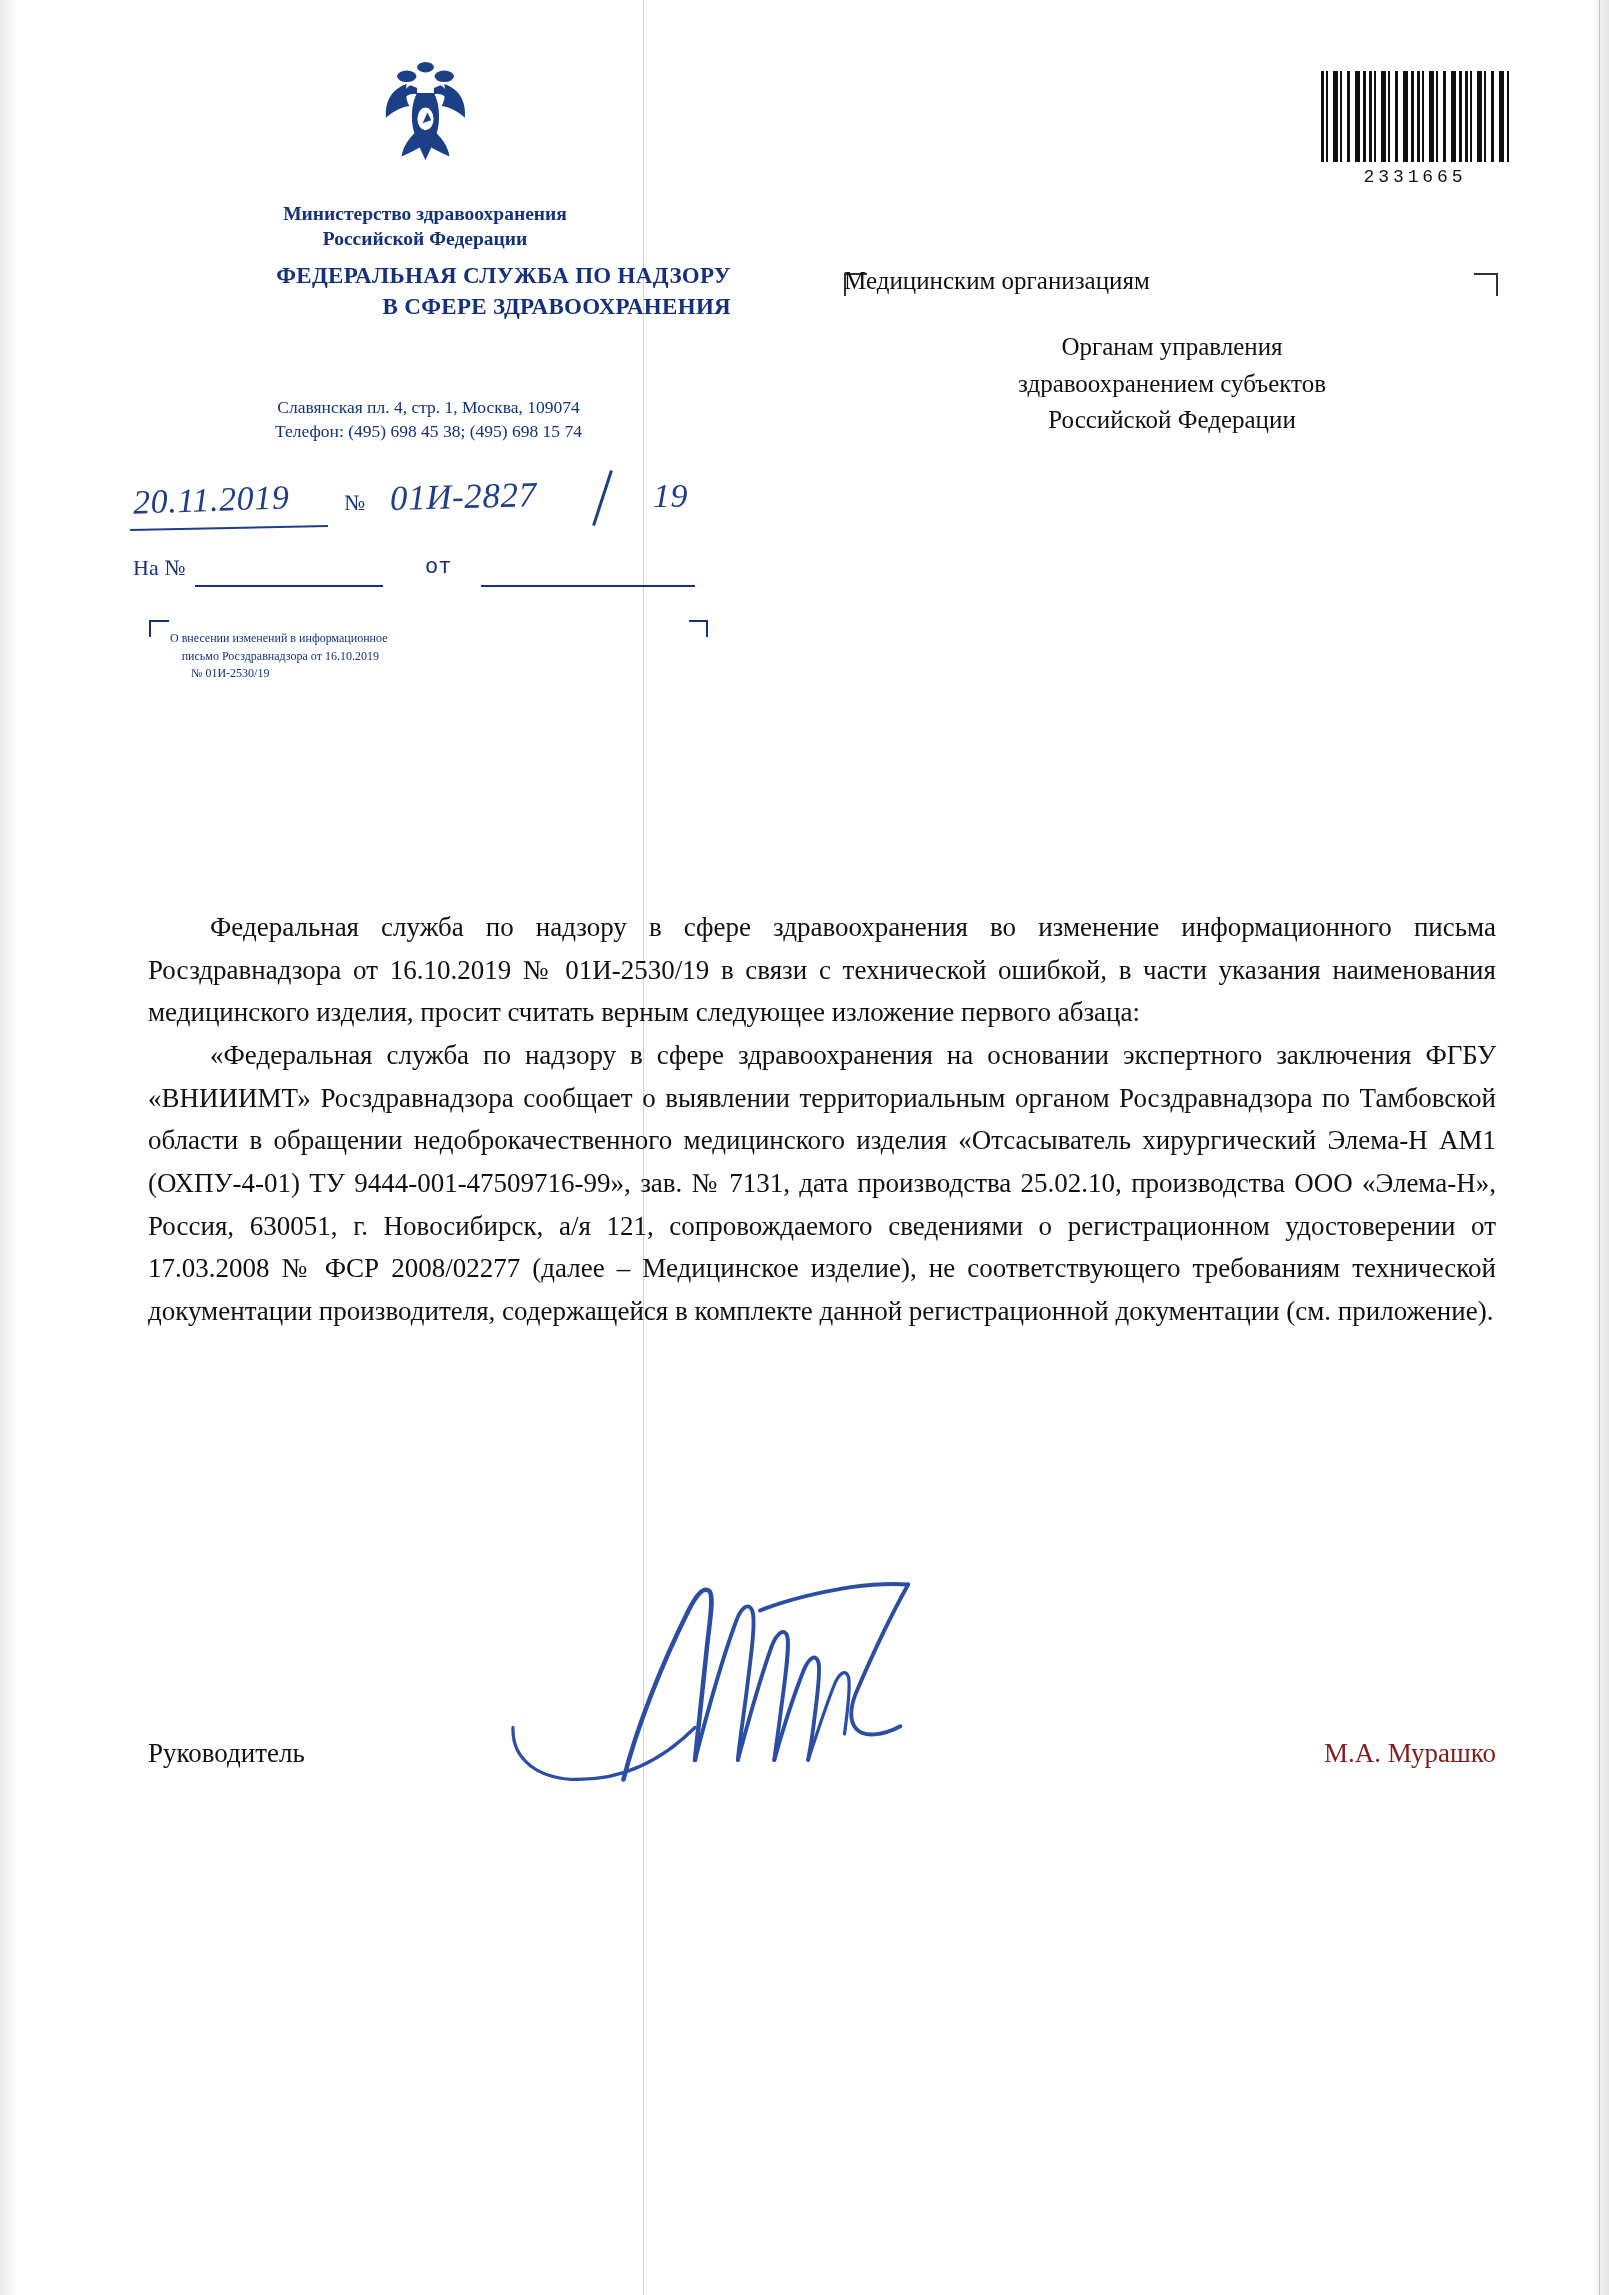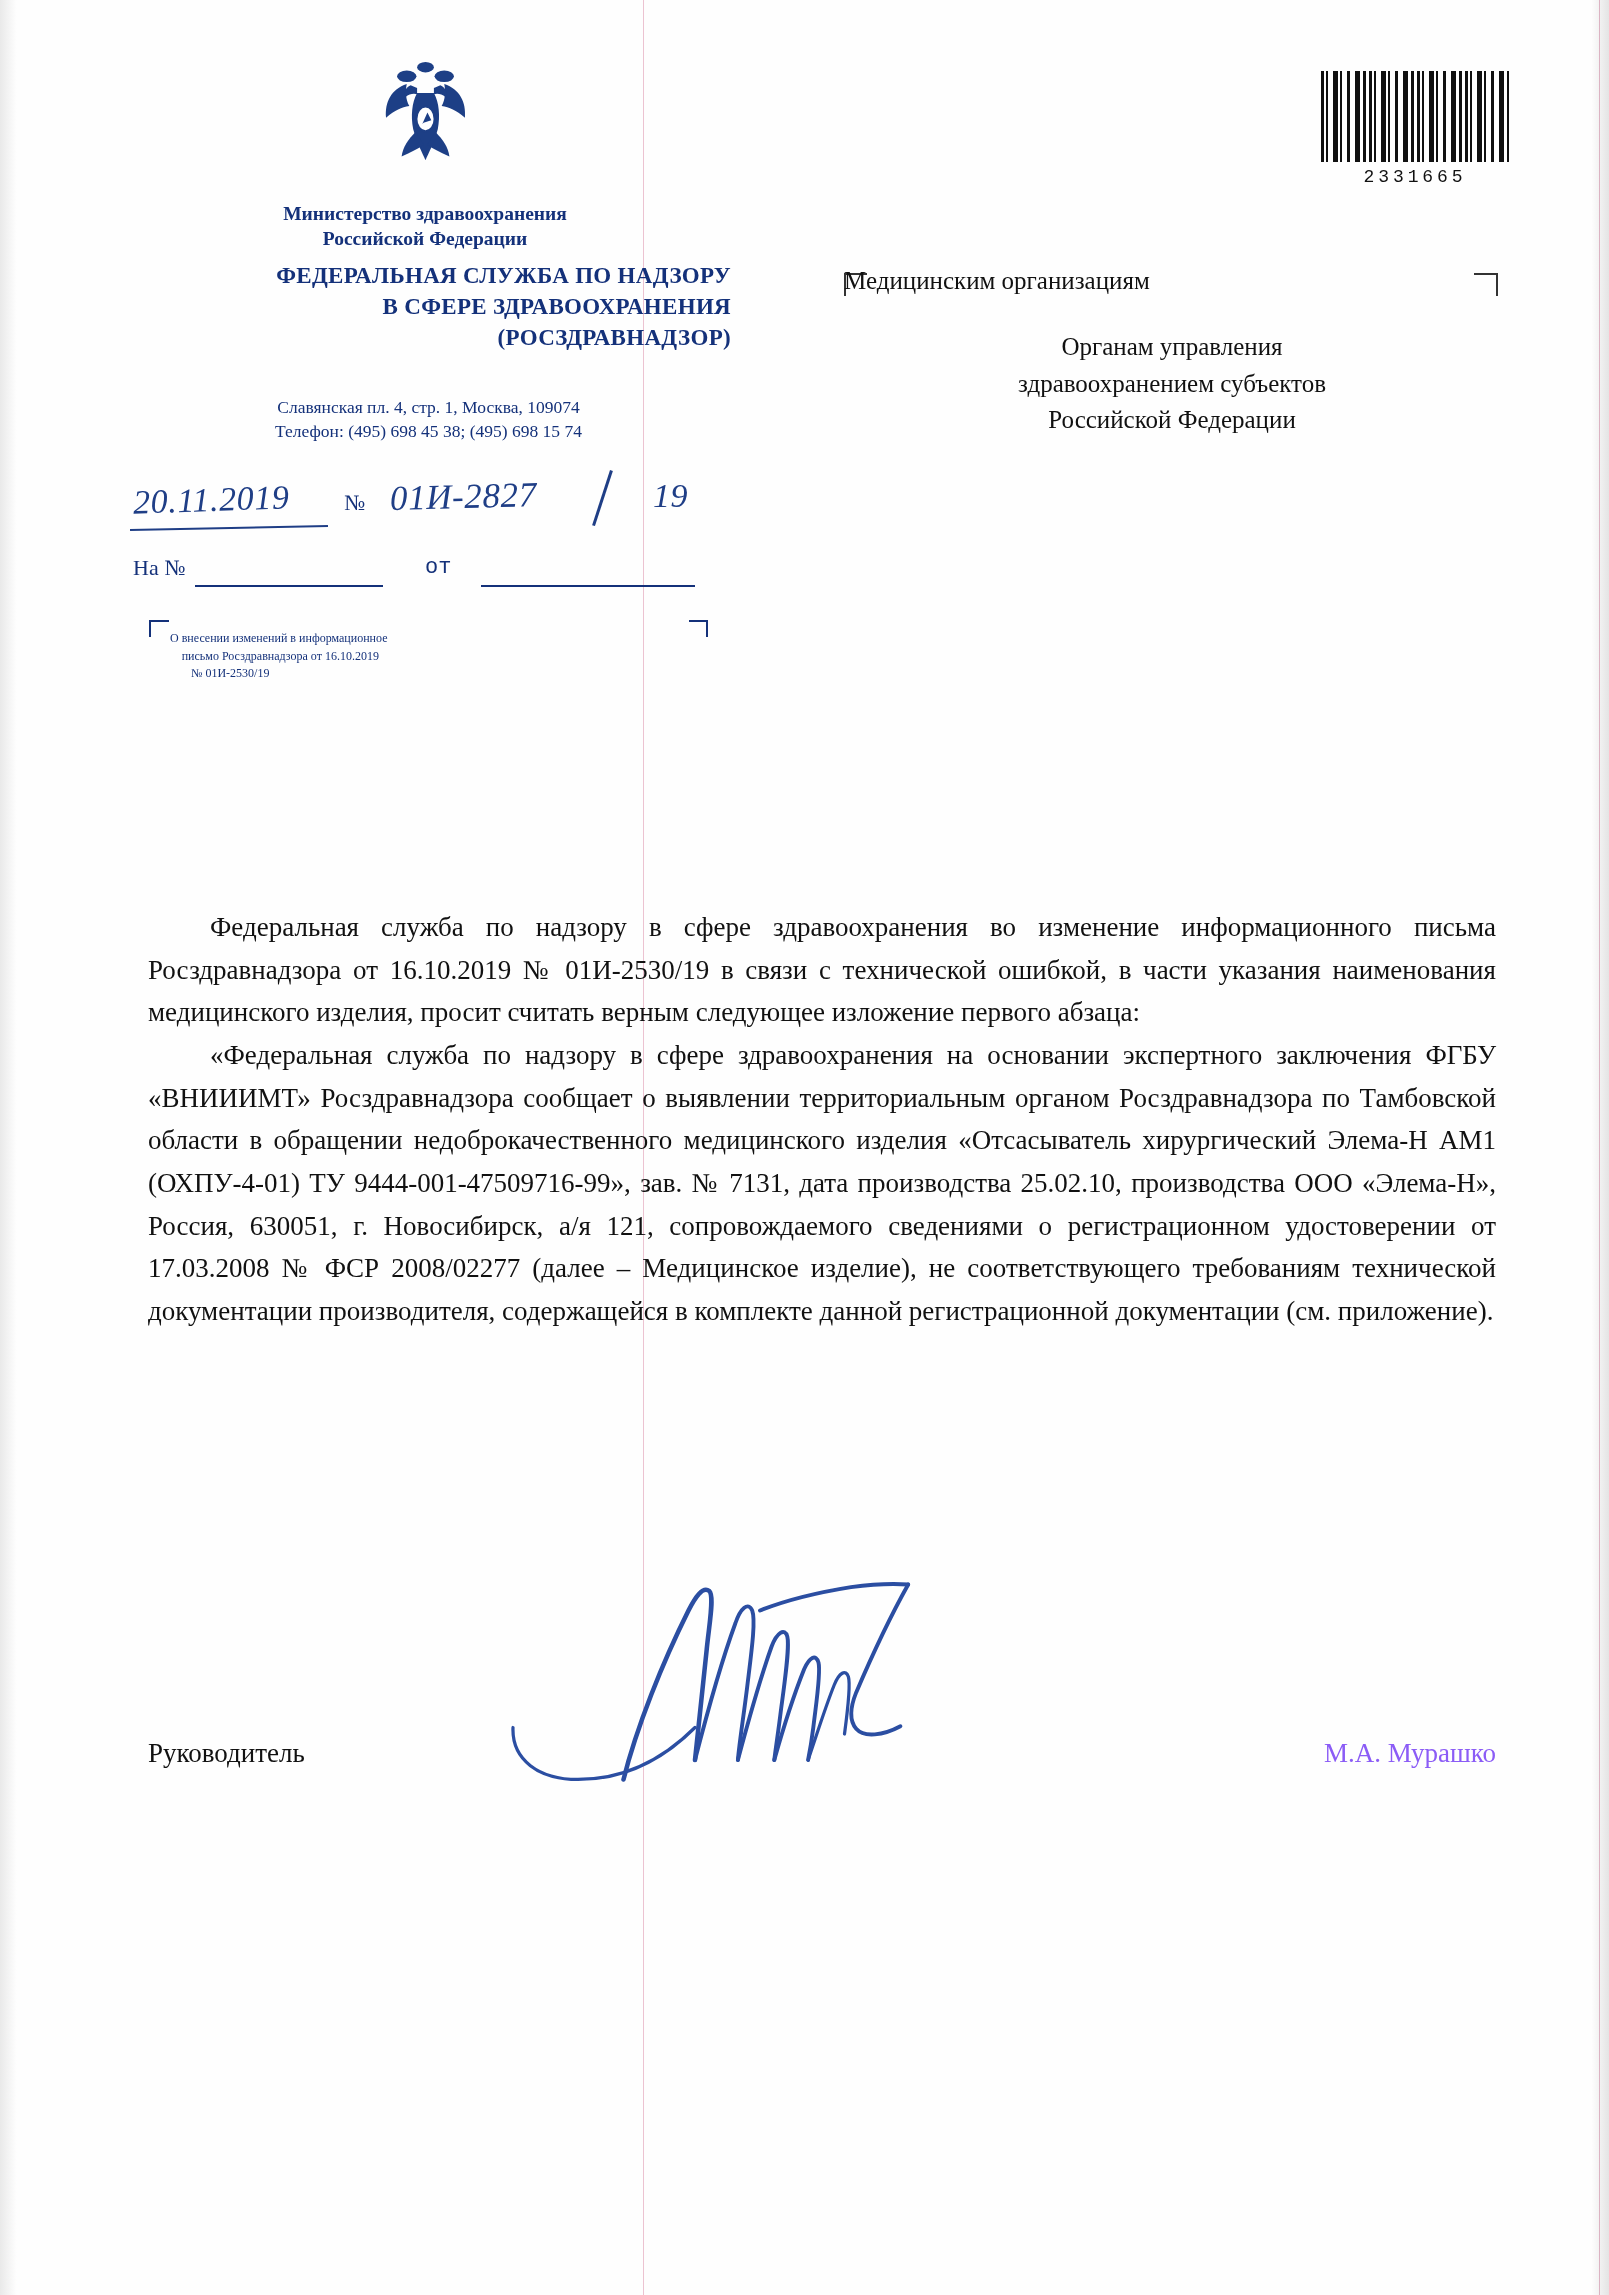--- a/index.html
+++ b/index.html
@@ -243,21 +243,21 @@
     left: 148px;
     top: 1738px;
     font-size: 27px;
     color: #111;
   }
   .sig-name {
     position: absolute;
     right: 114px;
     top: 1738px;
     font-size: 27px;
-    color: #8b5cf6;
+    color: #7f1d1d;
     margin-left: 16px;
   }
   .signature {
     position: absolute;
     left: 500px;
     top: 1565px;
     width: 494px;
     height: 247px;
     color: #2b4ea2;
   }
@@ -299,21 +299,20 @@
   </div>
 
   <div class="ministry">
     <div>Министерство здравоохранения</div>
     <div>Российской Федерации</div>
   </div>
 
   <div class="service">
     <div>ФЕДЕРАЛЬНАЯ СЛУЖБА ПО НАДЗОРУ</div>
     <div>В СФЕРЕ ЗДРАВООХРАНЕНИЯ</div>
-    <div>(РОСЗДРАВНАДЗОР)</div>
   </div>
 
   <div class="address">
     <div>Славянская пл. 4, стр. 1, Москва, 109074</div>
     <div>Телефон: (495) 698 45 38; (495) 698 15 74</div>
   </div>
 
   <div class="hw hw-date">20.11.2019</div>
   <div class="hw-date-underline"></div>
   <div class="no-sign">№</div>

